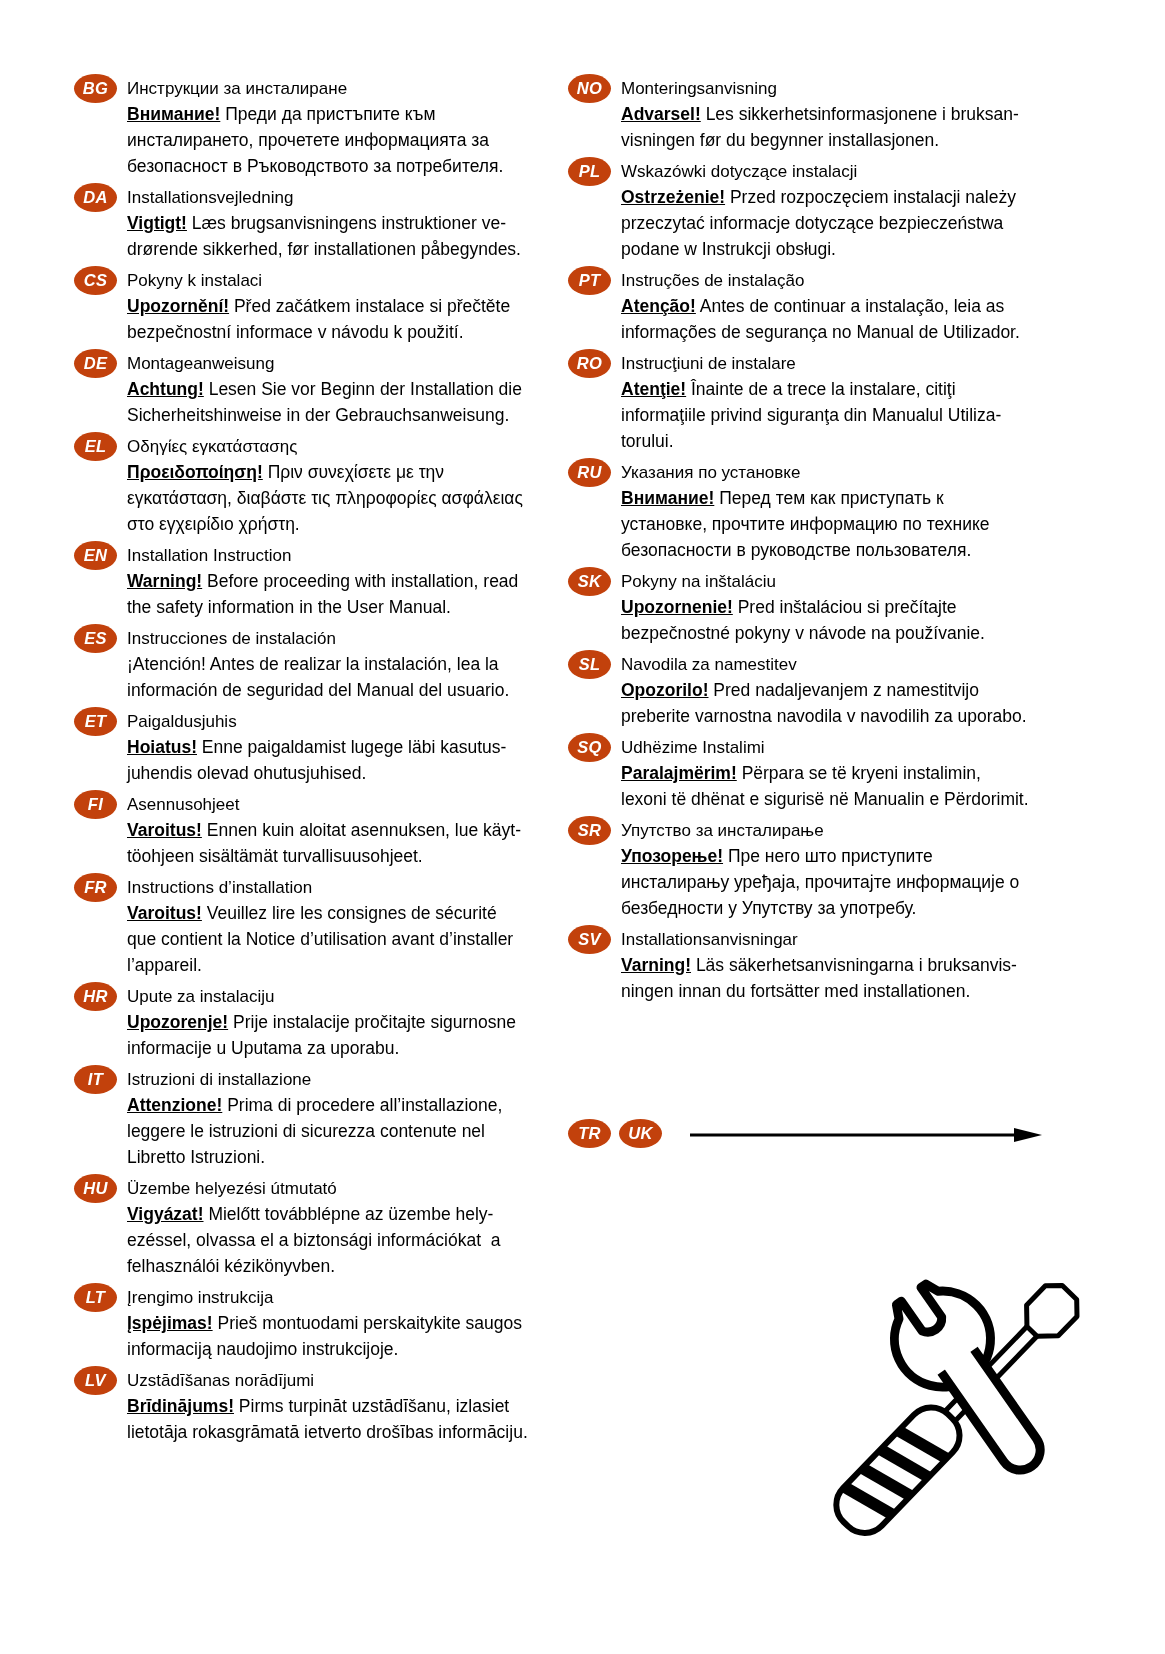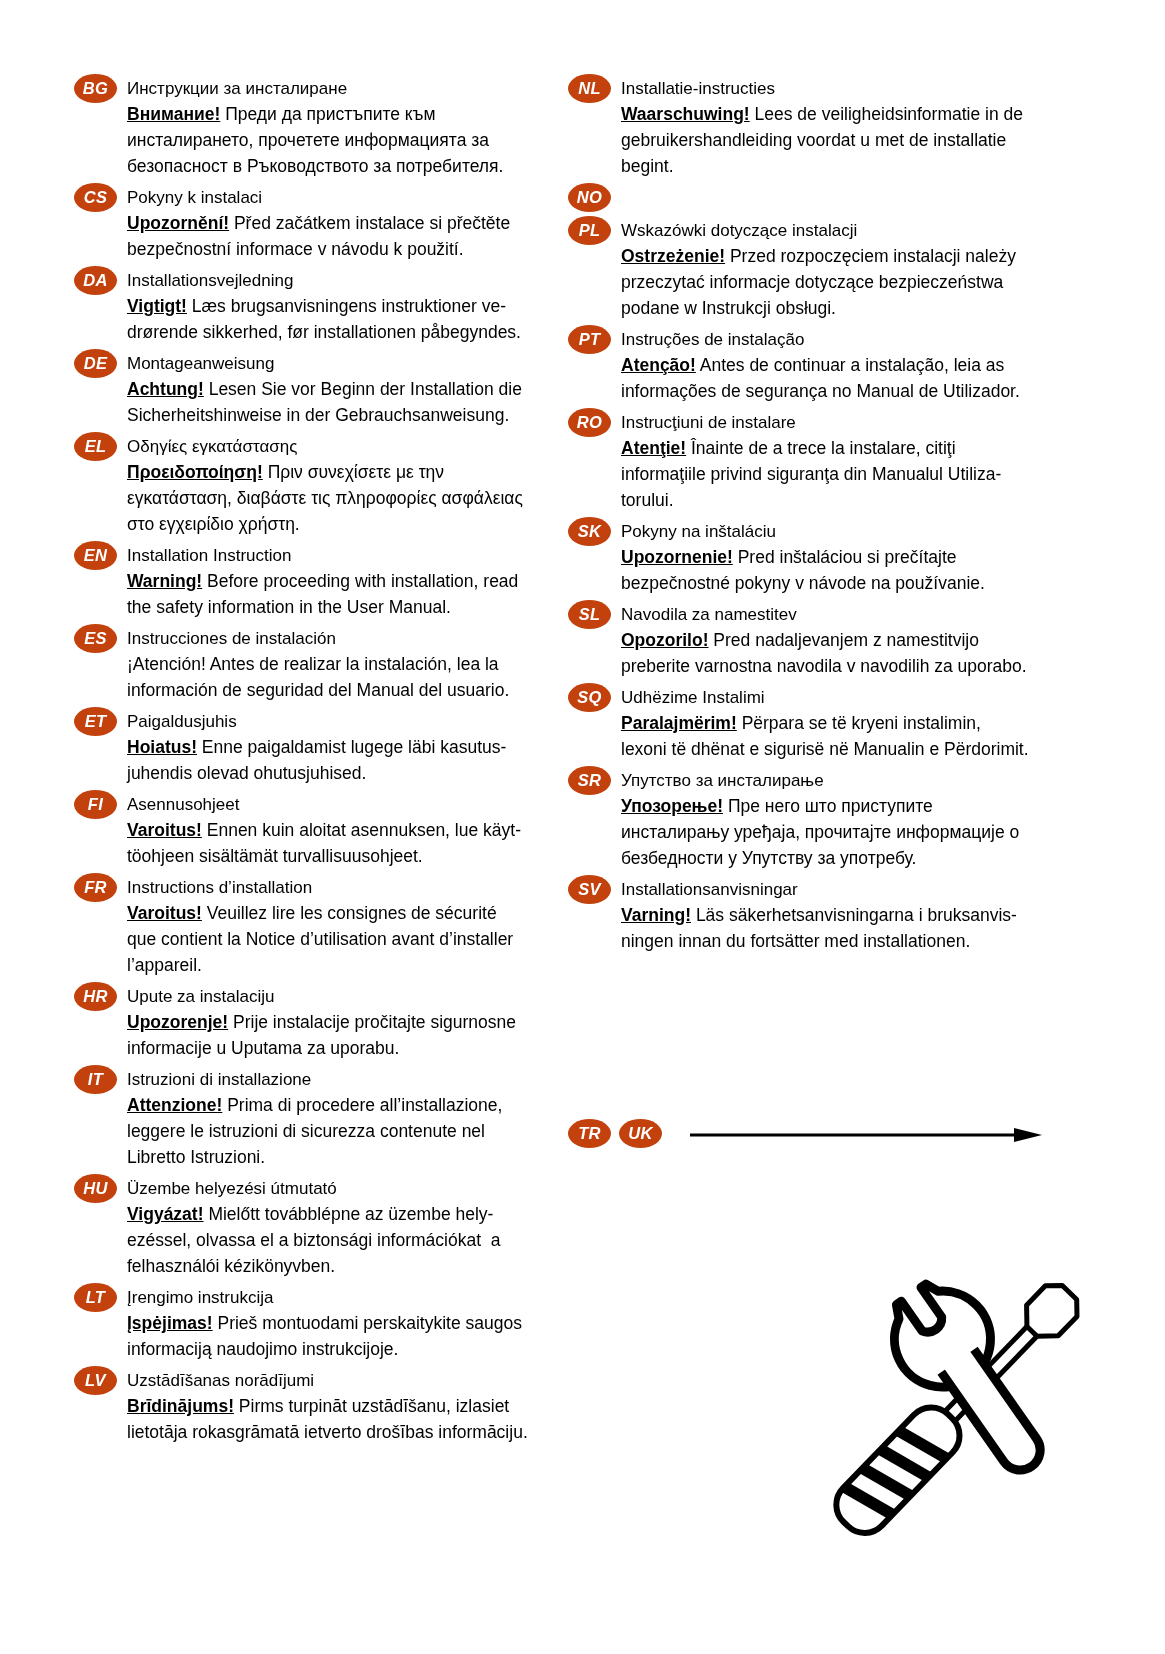--- a/index.html
+++ b/index.html
@@ -38,34 +38,34 @@
     <span class="badge">BG</span>
     <div class="sec-text">
       <div class="sec-title">Инструкции за инсталиране</div>
       <div class="sec-body"><b class="lead">Внимание!</b><span class="rest"> Преди да пристъпите към
 инсталирането, прочетете информацията за
 безопасност в Ръководството за потребителя.</span></div>
     </div>
   </div>
 
   <div class="section">
+    <span class="badge">DA</span>
+    <div class="sec-text">
+      <div class="sec-title">Installationsvejledning</div>
+      <div class="sec-body"><b class="lead">Vigtigt!</b><span class="rest"> Læs brugsanvisningens instruktioner ve-
+drørende sikkerhed, før installationen påbegyndes.</span></div>
+    </div>
+  </div>
+
+  <div class="section">
     <span class="badge">CS</span>
     <div class="sec-text">
       <div class="sec-title">Pokyny k instalaci</div>
       <div class="sec-body"><b class="lead">Upozornění!</b><span class="rest"> Před začátkem instalace si přečtěte
 bezpečnostní informace v návodu k použití.</span></div>
-    </div>
-  </div>
-
-  <div class="section">
-    <span class="badge">DA</span>
-    <div class="sec-text">
-      <div class="sec-title">Installationsvejledning</div>
-      <div class="sec-body"><b class="lead">Vigtigt!</b><span class="rest"> Læs brugsanvisningens instruktioner ve-
-drørende sikkerhed, før installationen påbegyndes.</span></div>
     </div>
   </div>
 
   <div class="section">
     <span class="badge">DE</span>
     <div class="sec-text">
       <div class="sec-title">Montageanweisung</div>
       <div class="sec-body"><b class="lead">Achtung!</b><span class="rest"> Lesen Sie vor Beginn der Installation die
 Sicherheitshinweise in der Gebrauchsanweisung.</span></div>
     </div>
@@ -168,32 +168,28 @@
   <div class="section">
     <span class="badge">LV</span>
     <div class="sec-text">
       <div class="sec-title">Uzstādīšanas norādījumi</div>
       <div class="sec-body"><b class="lead">Brīdinājums!</b><span class="rest"> Pirms turpināt uzstādīšanu, izlasiet
 lietotāja rokasgrāmatā ietverto drošības informāciju.</span></div>
     </div>
   </div>
 </div>
 <div class="col" id="col-right">
-  <div class="section">
-    <span class="badge">NL</span>
-    <div class="sec-text">
-      <div class="sec-title">Installatie-instructies</div>
-      <div class="sec-body"><b class="lead">Waarschuwing!</b><span class="rest"> Lees de veiligheidsinformatie in de
-gebruikershandleiding voordat u met de installatie
-begint.</span></div>
-    </div>
-  </div>
 
   <div class="section">
     <span class="badge">NO</span>
+    <div class="sec-text">
+      <div class="sec-title">Monteringsanvisning</div>
+      <div class="sec-body"><b class="lead">Advarsel!</b><span class="rest"> Les sikkerhetsinformasjonene i bruksan-
+visningen før du begynner installasjonen.</span></div>
+    </div>
   </div>
 
   <div class="section">
     <span class="badge">PL</span>
     <div class="sec-text">
       <div class="sec-title">Wskazówki dotyczące instalacji</div>
       <div class="sec-body"><b class="lead">Ostrzeżenie!</b><span class="rest"> Przed rozpoczęciem instalacji należy
 przeczytać informacje dotyczące bezpieczeństwa
 podane w Instrukcji obsługi.</span></div>
     </div>
@@ -211,20 +207,29 @@
   <div class="section">
     <span class="badge">RO</span>
     <div class="sec-text">
       <div class="sec-title">Instrucţiuni de instalare</div>
       <div class="sec-body"><b class="lead">Atenţie!</b><span class="rest"> Înainte de a trece la instalare, citiţi
 informaţiile privind siguranţa din Manualul Utiliza-
 torului.</span></div>
     </div>
   </div>
 
+  <div class="section">
+    <span class="badge">RU</span>
+    <div class="sec-text">
+      <div class="sec-title">Указания по установке</div>
+      <div class="sec-body"><b class="lead">Внимание!</b><span class="rest"> Перед тем как приступать к
+установке, прочтите информацию по технике
+безопасности в руководстве пользователя.</span></div>
+    </div>
+  </div>
 
   <div class="section">
     <span class="badge">SK</span>
     <div class="sec-text">
       <div class="sec-title">Pokyny na inštaláciu</div>
       <div class="sec-body"><b class="lead">Upozornenie!</b><span class="rest"> Pred inštaláciou si prečítajte
 bezpečnostné pokyny v návode na používanie.</span></div>
     </div>
   </div>
 

